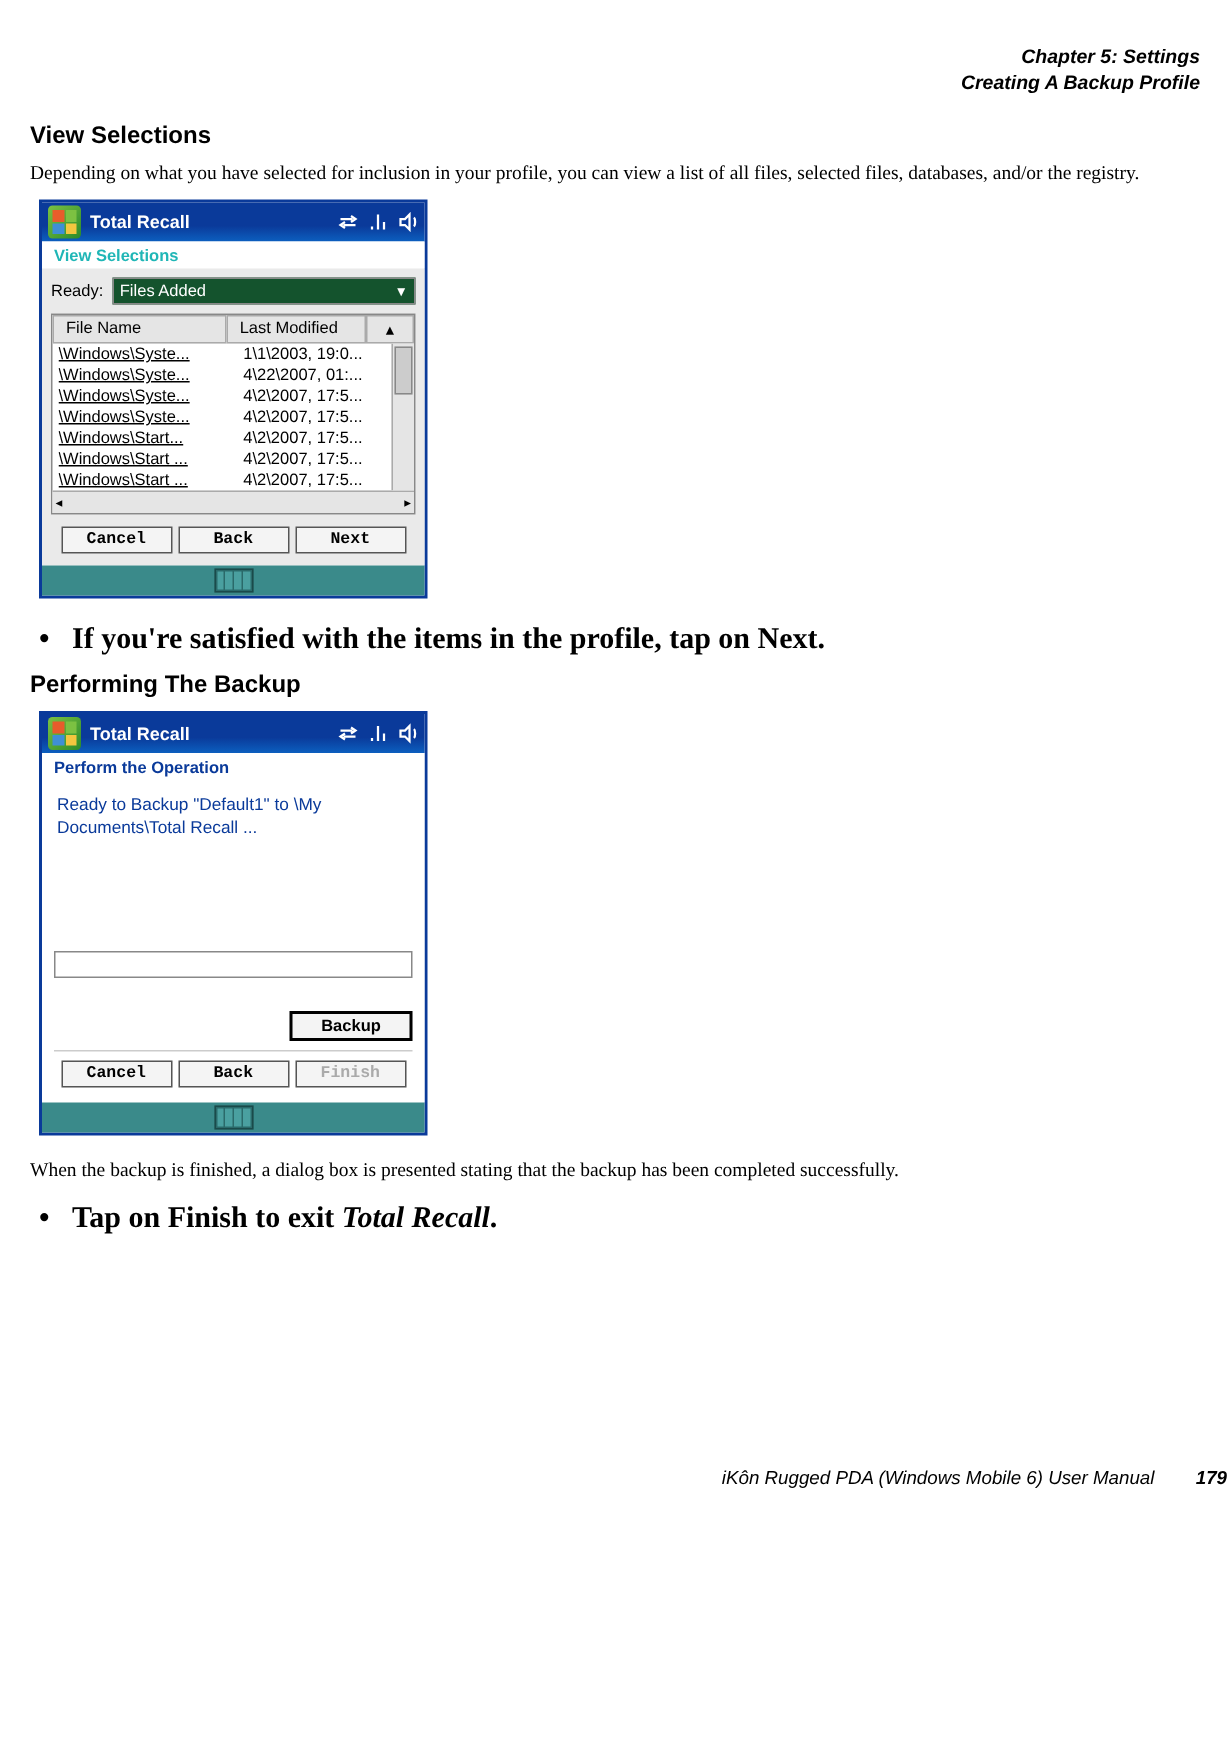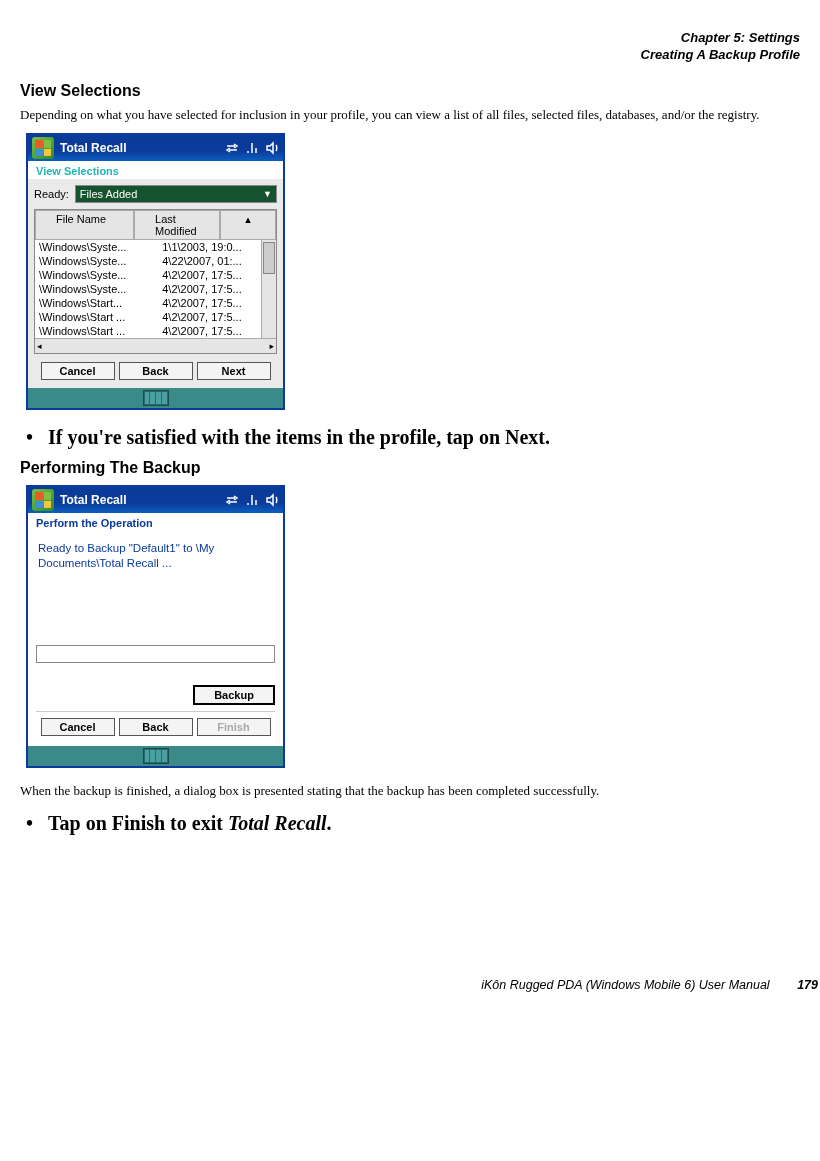--- a/index.html
+++ b/index.html
@@ -132,60 +132,60 @@
   .tbl-wrap {
     background:#fff;
     border:1px solid #888;
   }
   .tbl-head {
     display:flex;
   }
   .tbl-head .col {
     background:#e5e5e5;
     border:1px solid #aaa;
-    padding:2px 20px;
+    padding:2px 8px;
     font-size:11px;
     font-weight:normal;
   }
   .col-name { flex:1.3; }
   .col-mod  { flex:1; border-left:none;}
   .col-sb   { width:14px; border-left:none; text-align:center;}
   .tbl-rows {
     max-height: 110px;
     overflow:hidden;
     position:relative;
     display:flex;
   }
   .rows-inner { flex:1; }
   .tbl-row {
     display:flex;
     padding:1px 4px;
     font-size:11px;
   }
-  .tbl-row .c1 { flex:1.3; white-space:nowrap; overflow:hidden;}
+  .tbl-row .c1 { flex:1.3; white-space:nowrap; overflow:hidden;text-decoration:underline;}
   .tbl-row .c2 { flex:1; white-space:nowrap; overflow:hidden;}
   .sb-vert {
     width:14px;
     background:#e5e5e5;
     border-left:1px solid #aaa;
     position:relative;
   }
   .sb-vert .thumb {
     position:absolute; left:1px; right:1px; top:2px; height:30px;
     background:#ccc; border:1px solid #888;
   }
   .sb-horiz {
     height:14px;
     background:#e5e5e5;
     border-top:1px solid #aaa;
     display:flex; align-items:center; justify-content:space-between;
     font-size:9px; padding:0 2px;
   }
   .btn-row {
-    display:flex; gap:4px; padding:8px 0 2px 0; justify-content:flex-end;
+    display:flex; gap:4px; padding:8px 0 2px 0; justify-content:flex-end;font-family:Liberation Mono, monospace;
   }
   .btn-row.center { justify-content:center; }
   .wm-btn {
     border:1px solid #555;
     background:#f4f4f4;
     padding:2px 0;
     width:72px;
     text-align:center;
     font-weight:bold;
     font-size:11px;

